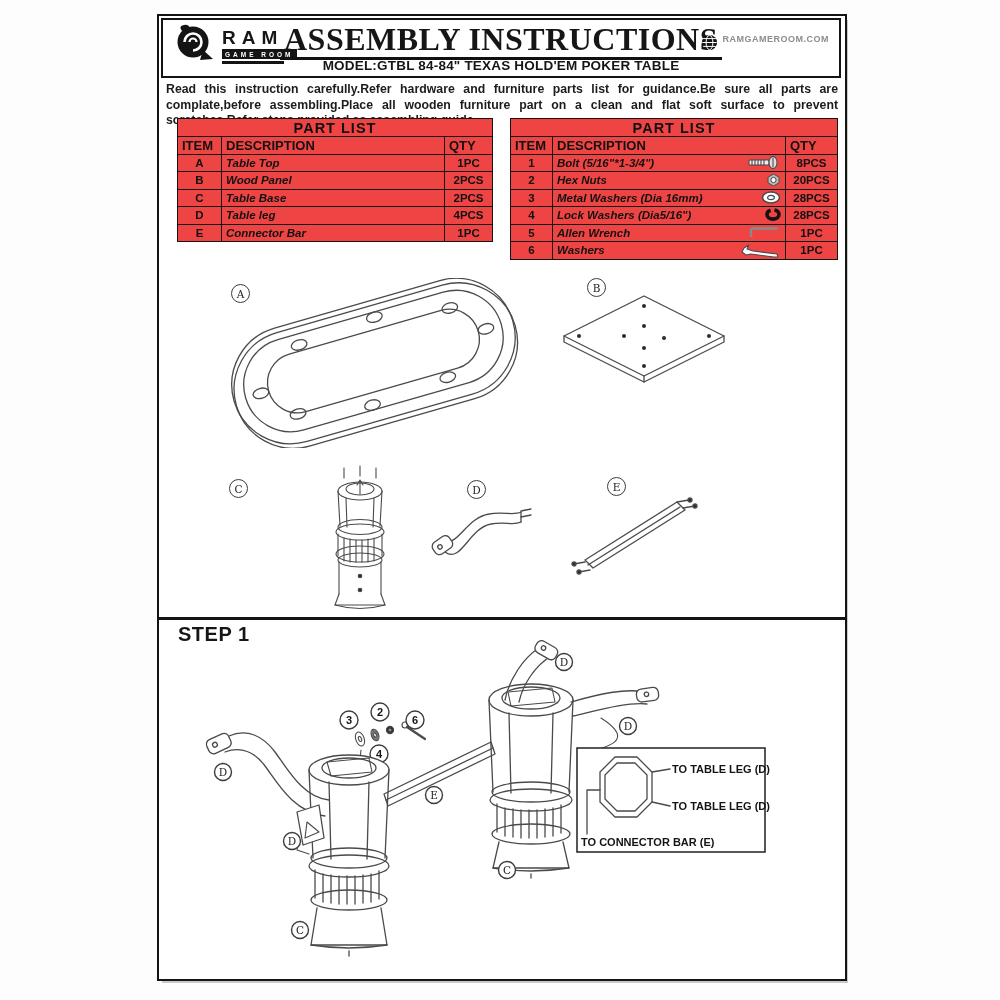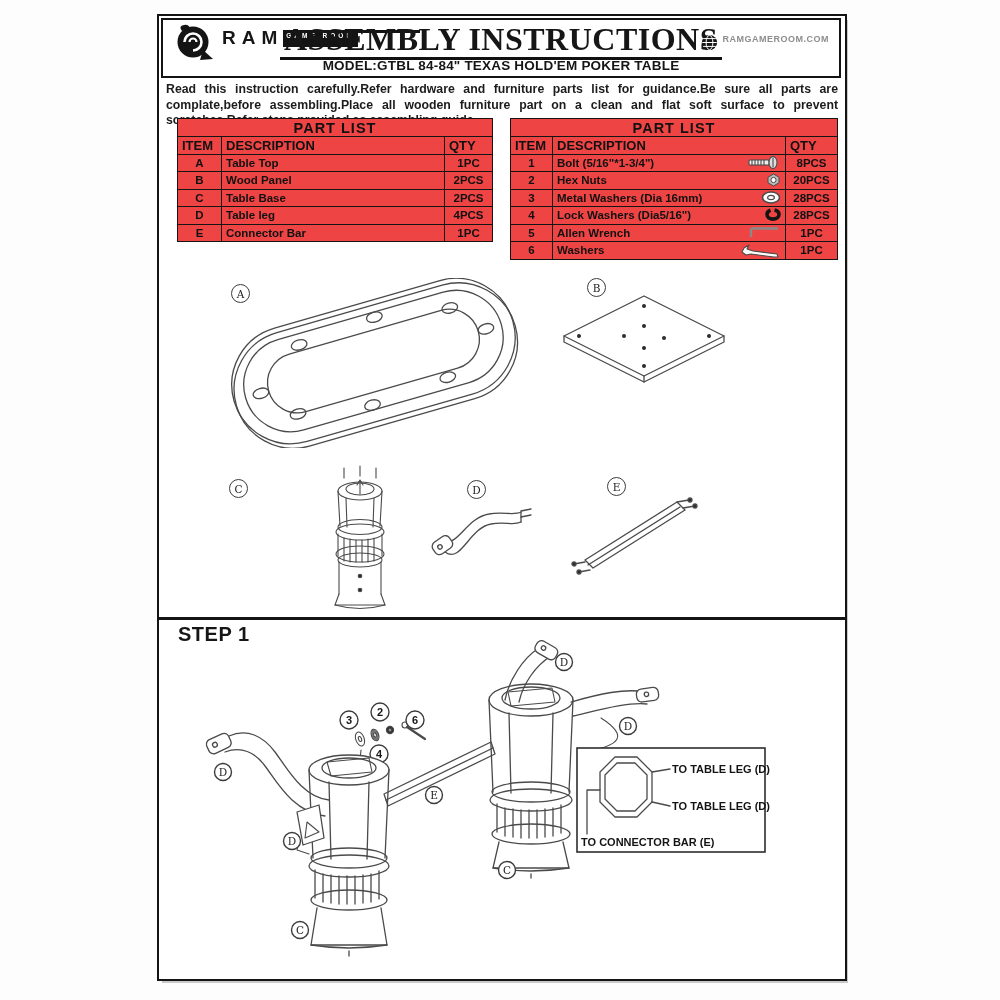--- a/index.html
+++ b/index.html
@@ -3,42 +3,42 @@
 <meta charset="utf-8">
 <style>
   html,body{margin:0;padding:0;background:#ffffff;}
   .canvas{position:relative;width:1000px;height:1000px;background:#fdfdfd;overflow:hidden;
           font-family:"Liberation Sans",sans-serif;color:#161616;}
   .doc{position:absolute;left:157px;top:14px;width:686px;height:963px;background:#fff;
        border:2px solid #141414;box-shadow:3px 4px 0 -2px #c9c9c9;}
   
   .hdr{position:absolute;left:2px;top:2px;width:676px;height:56px;border:2px solid #141414;}
   .brand{position:absolute;left:10px;top:2px;display:flex;align-items:flex-start;gap:5px;}
-  .brand-txt{display:flex;flex-direction:row;margin-top:6px;}
+  .brand-txt{display:flex;flex-direction:column;margin-top:6px;}
   .brand-name{font-weight:bold;font-size:19px;letter-spacing:6px;line-height:1;}
   .brand-sub{margin-top:2px;background:#141414;color:#fff;font-size:6.5px;font-weight:bold;
              letter-spacing:3px;padding:1.5px 3px;width:max-content;}
   .brand-line{margin-top:2px;height:2.5px;width:62px;background:#141414;}
   .title{position:absolute;left:0;right:0;top:3px;text-align:center;}
   .title span{display:inline-block;font-family:"Liberation Serif",serif;font-weight:bold;
               font-size:32px;letter-spacing:.5px;border-bottom:3.5px solid #111;padding:0 4px 0 4px;line-height:1.05;}
   .site{position:absolute;right:10px;top:14px;display:flex;align-items:flex-start;gap:5px;}
   .site span{font-size:9px;font-weight:bold;color:#8d8d8d;letter-spacing:.5px;}
   .model{position:absolute;left:0;right:0;top:38px;text-align:center;font-weight:bold;font-size:13.5px;letter-spacing:.2px;}
   
   .intro{position:absolute;left:7px;top:66px;width:672px;font-size:12.3px;font-weight:bold;
          color:#1c1c1c;line-height:1.28;text-align:justify;}
   
   table.plist{position:absolute;border-collapse:collapse;table-layout:fixed;background:#ef4444;}
   table.plist th,table.plist td{border:1.4px solid #141414;padding:0 4px;height:16.5px;
          font-size:11.5px;font-weight:bold;color:#111;overflow:hidden;white-space:nowrap;}
   table.plist .tl{font-size:14.5px;letter-spacing:1px;text-align:center;height:17px;}
   table.plist .ch{font-size:13px;text-align:left;}
   td.c{text-align:center;}
-  td.desc{position:relative;}
+  td.desc{position:relative;font-style:italic;}
   .hicon{position:absolute;right:4px;top:1px;}
   .t-left{left:18px;top:102px;width:315px;}
   .t-right{left:351px;top:102px;width:327px;}
   
   .clabel{position:absolute;width:17px;height:17px;border:1.4px solid #3c3c3c;border-radius:50%;
           display:flex;align-items:center;justify-content:center;background:#fff;
           font-family:"DejaVu Serif",serif;font-size:10.5px;color:#222;}
   .dwg{position:absolute;}
   
   .divider{position:absolute;left:-2px;right:-2px;top:601px;height:2.5px;background:#141414;}

